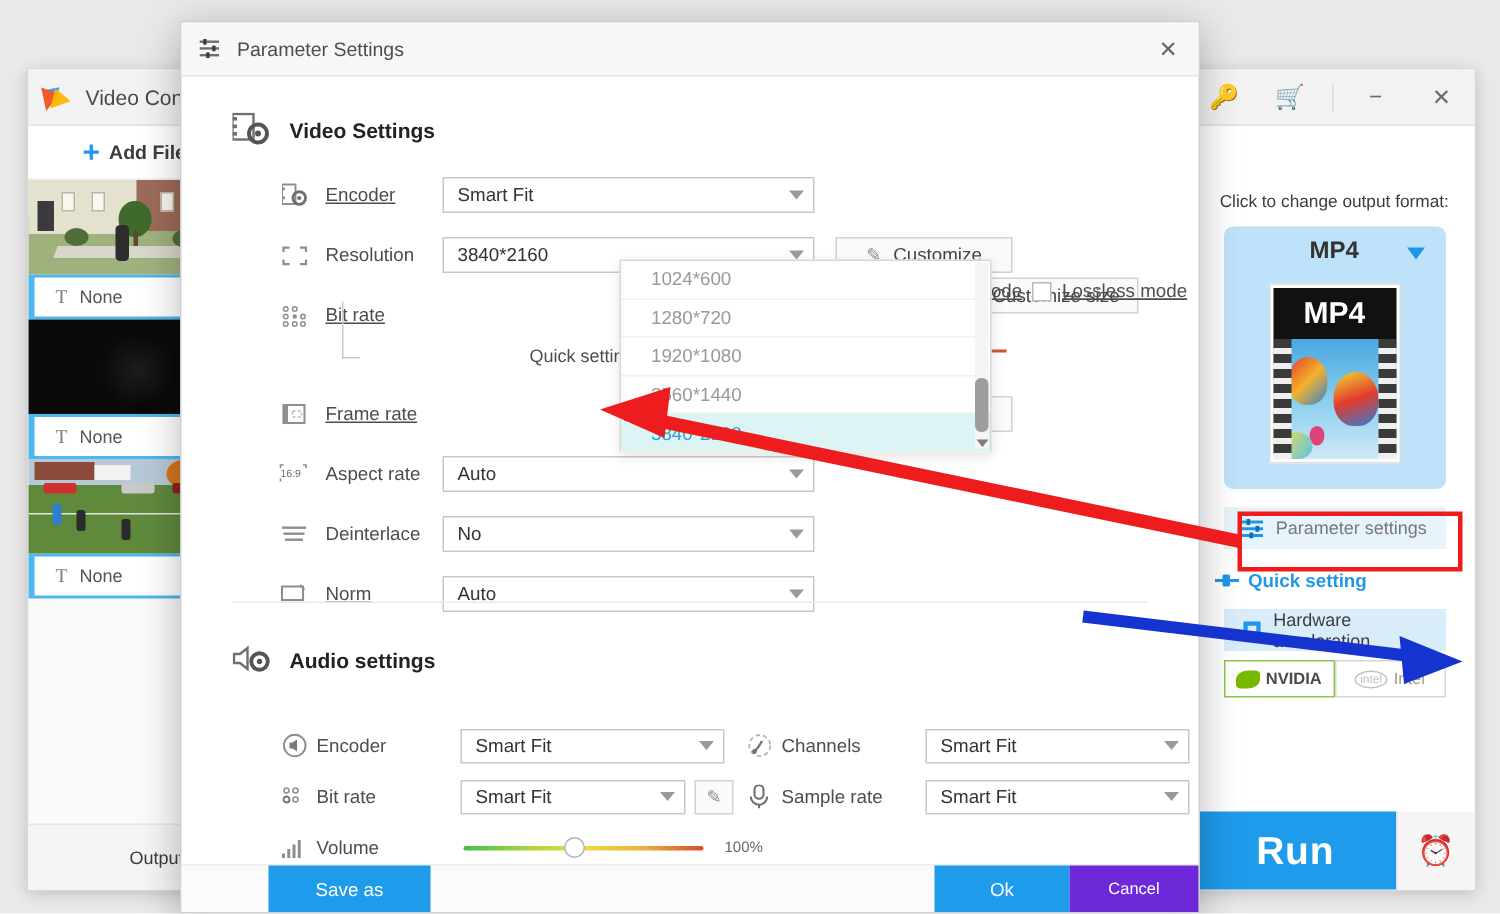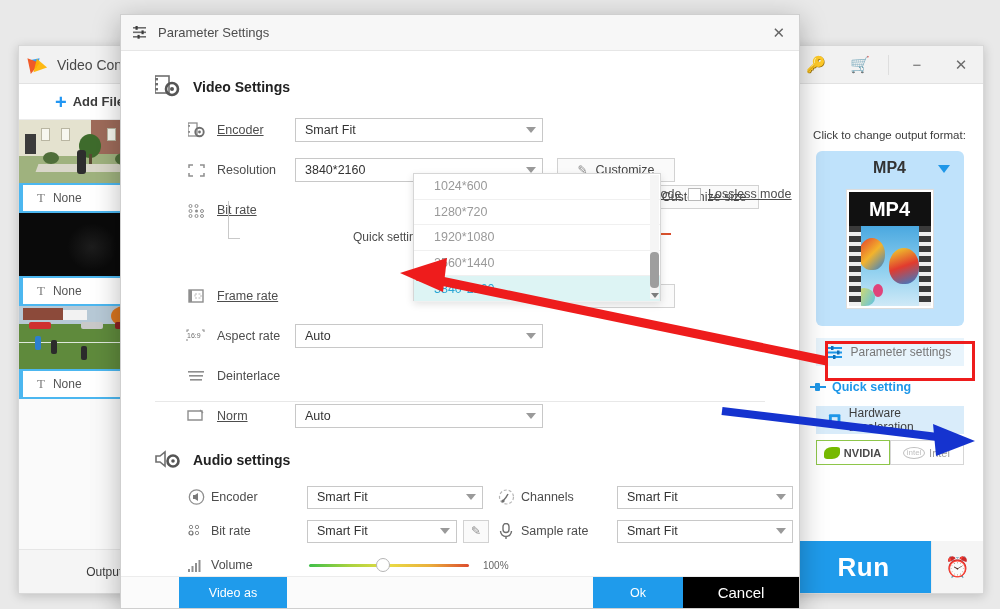--- a/index.html
+++ b/index.html
@@ -260,21 +260,21 @@
   .vol-val { font-size:10px; color:#666; margin-left:14px; }
 
   .dlg-footer {
     position:absolute; left:0; right:0; bottom:0; height:32px; background:#fbfbfb;
     border-top:1px solid #ececec; display:flex; align-items:stretch;
   }
   .btn-saveas { width:108px; background:#1f9beb; color:#fff; font-size:12.5px;
     display:flex;align-items:center;justify-content:center; margin-left:58px;}
   .btn-ok { width:90px; background:#1f9beb; color:#fff; font-size:12.5px;
     display:flex;align-items:center;justify-content:center; margin-left:auto;}
-  .btn-cancel { width:116px; background:#000000; color:#fff; font-size:15px;
+  .btn-cancel { width:86px; background:#6d28d9; color:#fff; font-size:11px;
     display:flex;align-items:center;justify-content:center;}
 
   
   .red-box {
     position:absolute; left:825px; top:341px; width:150px; height:40px;
     border:3px solid #ee1c1c; z-index: 60;
   }
   .ann { position:absolute; z-index:61; pointer-events:none; }
 
   
@@ -562,21 +562,21 @@
     <div class="quality-block">
       <span class="hq-text">High quality</span>
       <div class="hq-track"></div>
       <div class="hq-tick"></div>
     </div>
 
     <div class="tree-line"></div>
     <div class="tree-line2"></div>
     <span class="quick-setting-lbl">Quick setting</span>
 
-    <div class="row" style="margin-top:56px">
+    <div class="row" style="margin-top:36px">
       <span class="icon-cell">
         <svg width="17" height="14" viewBox="0 0 17 14">
           <rect x="1" y="1" width="14" height="12" fill="none" stroke="#8e8e8e" stroke-width="1.4"></rect>
           <rect x="1" y="1" width="3" height="12" fill="#8e8e8e"></rect>
           <rect x="7" y="5" width="6" height="4" fill="none" stroke="#b9b9b9" stroke-dasharray="2 1.5"></rect>
         </svg>
       </span>
       <span class="lbl u">Frame rate</span>
       <div class="sel" style="visibility:hidden"></div>
       <div class="cust-btn">
@@ -601,20 +601,24 @@
 
     <div class="row">
       <span class="icon-cell">
         <svg width="18" height="13" viewBox="0 0 18 13">
           <rect x="1" y="1" width="16" height="1.6" fill="#8e8e8e"></rect>
           <rect x="2" y="5" width="14" height="1.6" fill="#8e8e8e"></rect>
           <rect x="3" y="9" width="12" height="1.6" fill="#8e8e8e"></rect>
         </svg>
       </span>
       <span class="lbl">Deinterlace</span>
+      <div class="sel">
+        <span>No</span>
+        <span class="caret"></span>
+      </div>
     </div>
 
     <div class="row">
       <span class="icon-cell">
         <svg width="18" height="14" viewBox="0 0 18 14">
           <path d="M1 2 H15 V11 H1 Z" fill="none" stroke="#8e8e8e" stroke-width="1.4"></path>
           <path d="M13 1 L16 4" stroke="#8e8e8e" stroke-width="1.2"></path>
         </svg>
       </span>
       <span class="lbl u">Norm</span>
@@ -711,21 +715,21 @@
         </span>
         <span class="albl">Sample rate</span>
         <div class="asel">
           <span>Smart Fit</span>
           <span class="caret"></span>
         </div>
       </div>
     </div>
 
     <div class="dlg-footer">
-      <div class="btn-saveas">Video as</div>
+      <div class="btn-saveas">Save as</div>
       <div class="btn-ok">Ok</div>
       <div class="btn-cancel">Cancel</div>
     </div>
 
     <div class="dd">
       <div class="dd-item">1024*600</div>
       <div class="dd-item">1280*720</div>
       <div class="dd-item">1920*1080</div>
       <div class="dd-item">2560*1440</div>
       <div class="dd-item sel-item">3840*2160</div>

